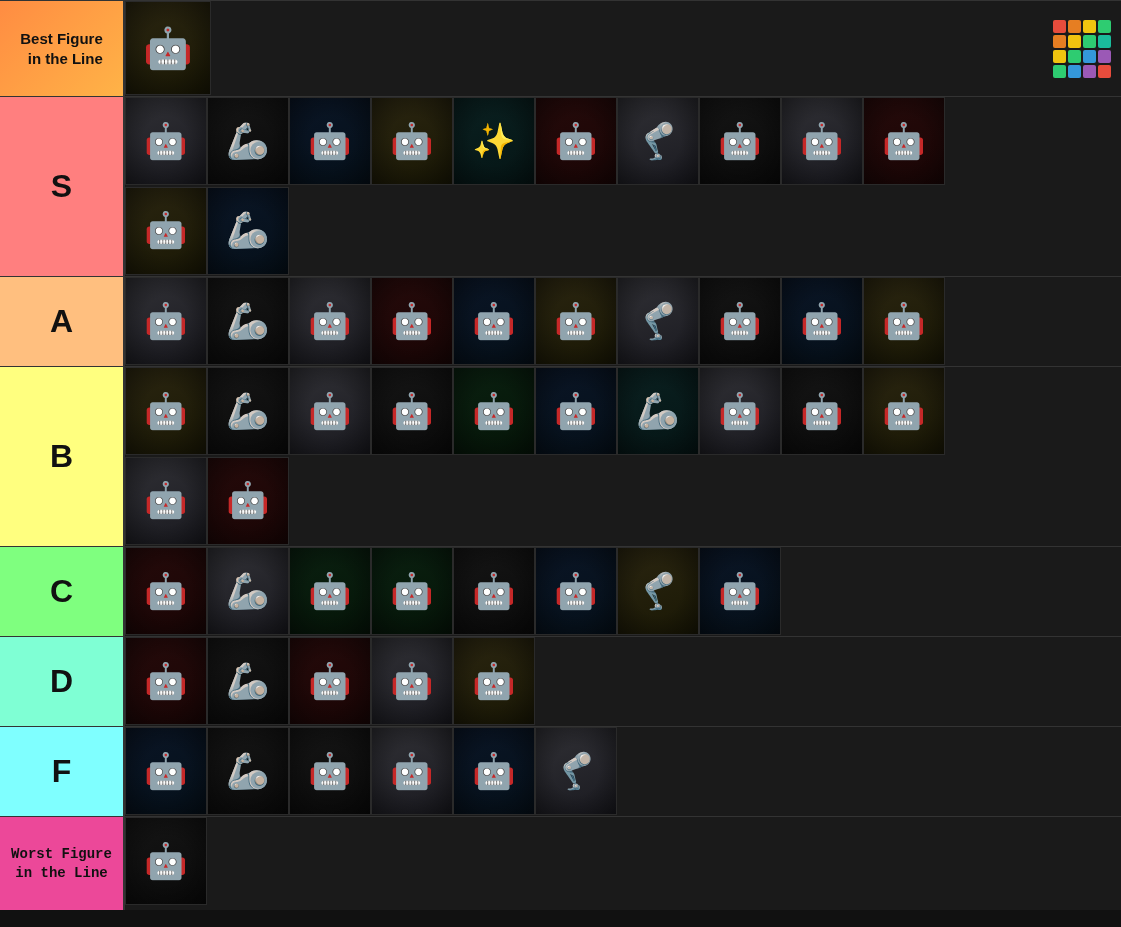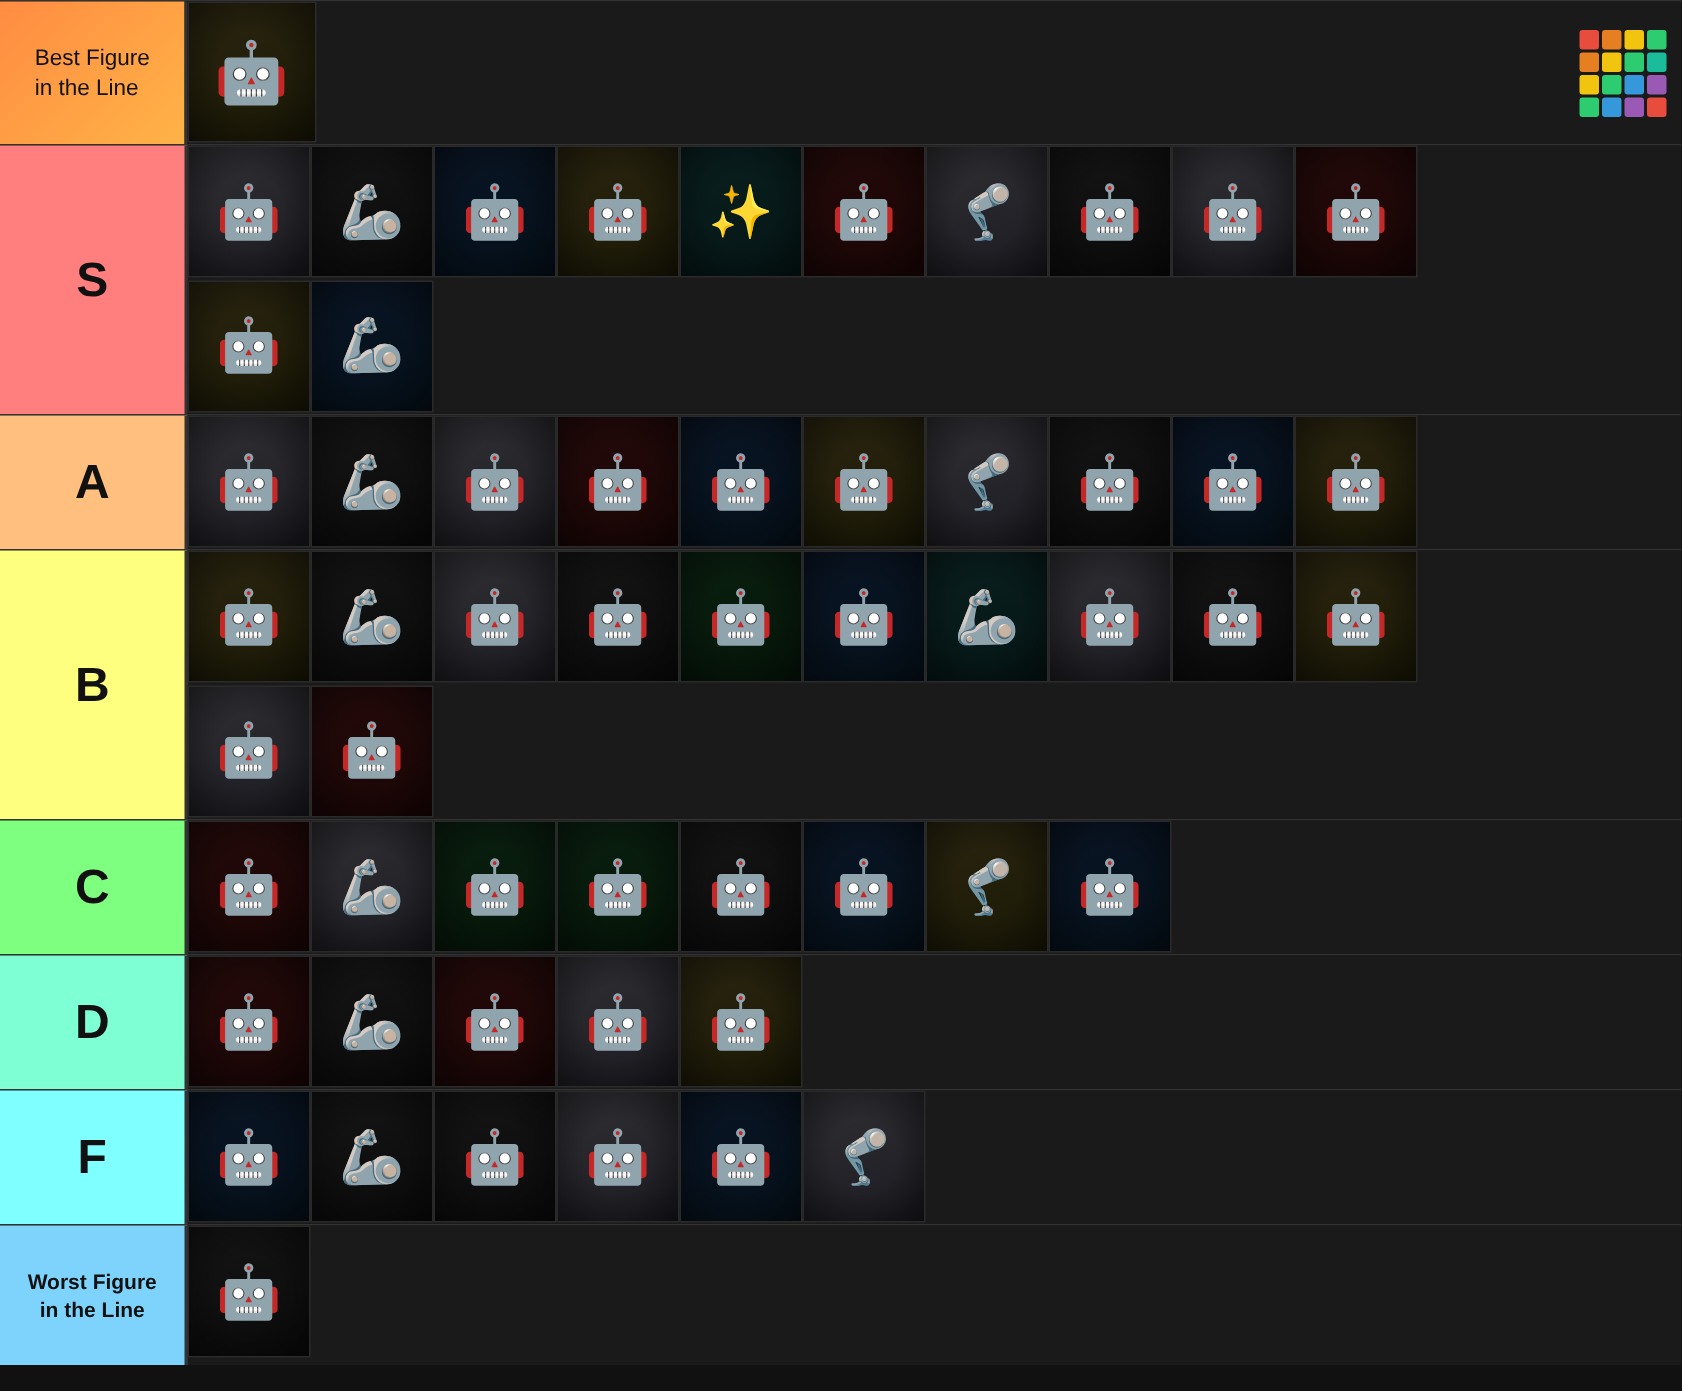--- a/index.html
+++ b/index.html
@@ -45,21 +45,21 @@
     }
 
     
     .tier-best { background: linear-gradient(135deg, #ff8c42, #ffb347); }
     .tier-s { background: #ff7f7f; }
     .tier-a { background: #ffbf7f; }
     .tier-b { background: #ffff7f; }
     .tier-c { background: #7fff7f; }
     .tier-d { background: #7fffd4; }
     .tier-f { background: #7fffff; }
-    .tier-worst { background: #7dd3fc; }
+    .tier-worst { background: #ec4899; font-family: Liberation Mono, monospace; }
 
     
     .tier-s-content, .tier-b-content {
       display: flex;
       flex-wrap: wrap;
       flex: 1;
       background: #1a1a1a;
     }
 
     
@@ -91,21 +91,21 @@
     .rf-green { background: linear-gradient(160deg, #0a2010, #051508); }
     .rf-dark { background: linear-gradient(160deg, #151515, #0a0a0a); }
     .rf-teal { background: linear-gradient(160deg, #0a2020, #051515); }
   </style>
 </head>
 <body>
 
 <div class="tier-list">
 
   <div class="tier-row" style="height:96px; min-height:96px;">
-    <div class="tier-label tier-best" style="width:125px; font-size:16px; font-weight:normal; color:#111; line-height:1.3; text-align:left; padding:5px;">
+    <div class="tier-label tier-best" style="width:125px; font-size:16px; font-weight:bold; color:#111; line-height:1.3; text-align:right; padding:5px;">
       <span style="white-space:pre-line; font-size:15px;">Best Figure
 in the Line</span>
     </div>
     <div class="tier-content" style="position:relative;">
 
       <div style="position:absolute; right:10px; top:50%; transform:translateY(-50%); display:flex; align-items:center; gap:10px;">
         <div style="display:grid; grid-template-columns:repeat(4,13px); grid-template-rows:repeat(4,13px); gap:2px;">
           <div style="background:#e74c3c; border-radius:2px;"></div>
           <div style="background:#e67e22; border-radius:2px;"></div>
           <div style="background:#f1c40f; border-radius:2px;"></div>

